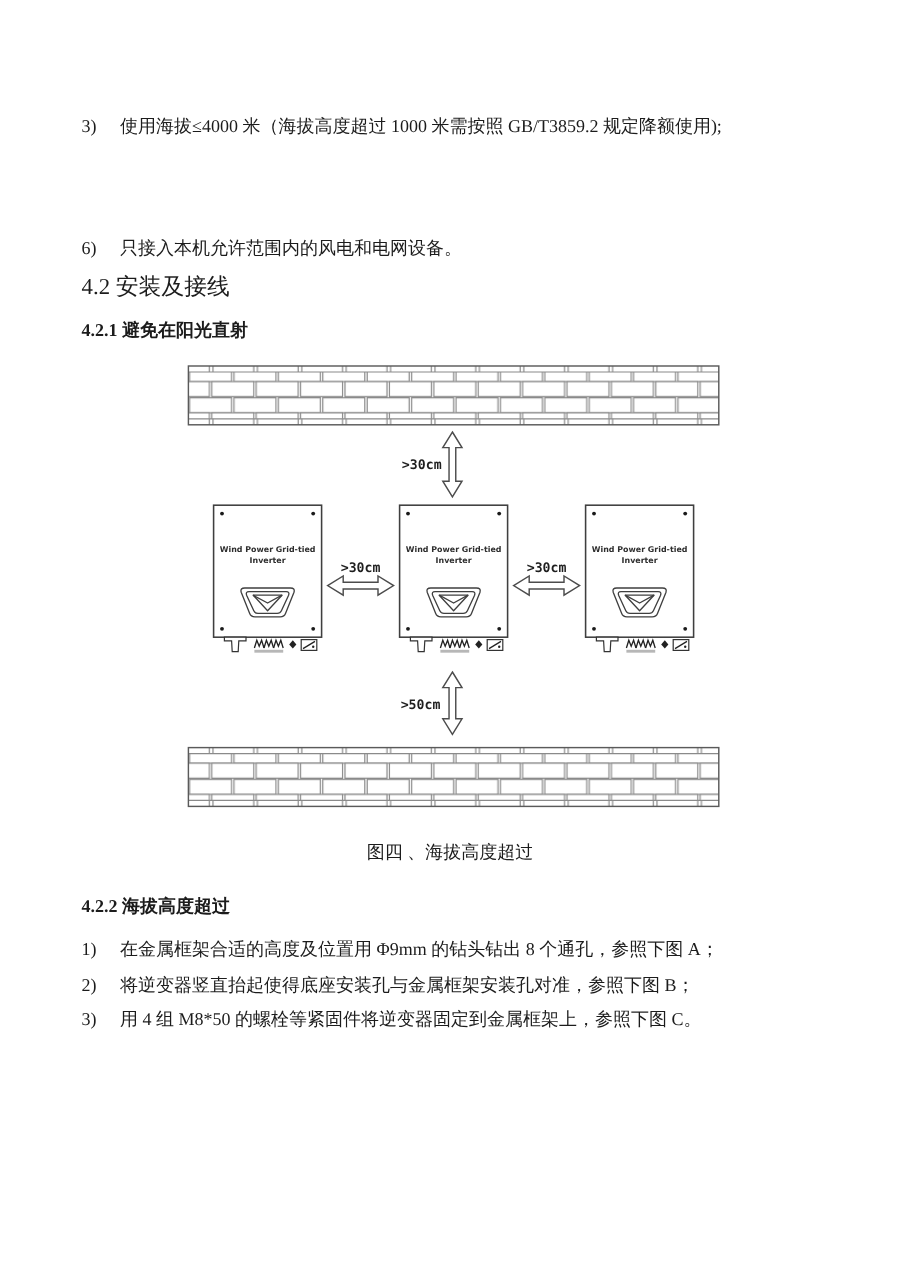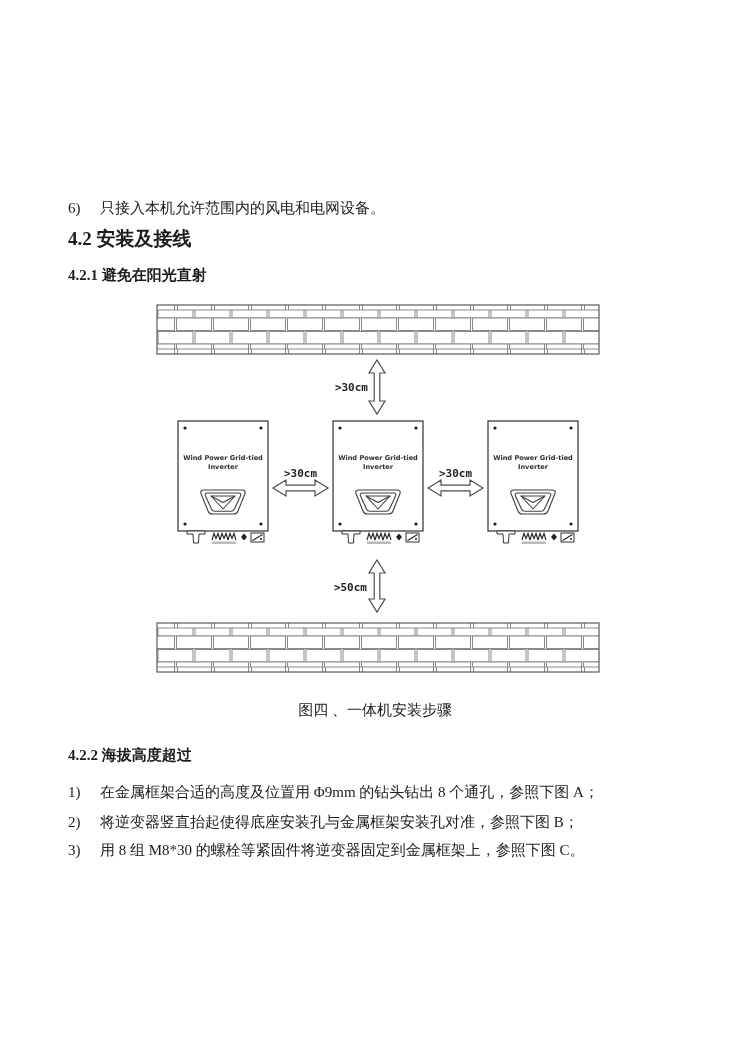--- a/index.html
+++ b/index.html
@@ -3,21 +3,21 @@
 <meta charset="utf-8">
 <style>
   html,body{margin:0;padding:0;background:#e8e8e8;}
   .page{
     position:relative;width:750px;height:1060px;background:#ffffff;
     font-family:"Liberation Serif","DejaVu Serif",serif;color:#1c1c1c;
     overflow:hidden;margin:0 auto;
   }
   .listrow{position:absolute;left:68px;font-size:15px;line-height:20px;white-space:nowrap;}
   .listrow .num{display:inline-block;width:32px;}
-  .h-main{position:absolute;left:68px;font-size:19px;font-weight:bold;white-space:nowrap;}
+  .h-main{position:absolute;left:68px;font-size:19px;font-weight:normal;white-space:nowrap;}
   .h-sub{position:absolute;left:68px;font-size:15px;font-weight:bold;white-space:nowrap;}
   .caption{position:absolute;left:0;width:100%;text-align:center;font-size:15px;}
   .diagram{position:absolute;left:0;top:300px;}
 
   
   .wfill{fill:#ffffff;stroke:none}
   .wborder{fill:none;stroke:#5a5a5a;stroke-width:1.2}
   .wline{stroke:#8a8a8a;stroke-width:1}
   .boxborder{fill:#ffffff;stroke:#3f3f3f;stroke-width:1.3}
   .screw{fill:#1a1a1a}
@@ -26,20 +26,23 @@
   .conn{fill:#ffffff;stroke:#333333;stroke-width:1}
   .connl{fill:none;stroke:#222222;stroke-width:1.1}
   .arrow{fill:#ffffff;stroke:#4c4c4c;stroke-width:1.2;stroke-linejoin:miter}
   .arrlabel{font-family:"DejaVu Sans Mono",monospace;font-size:11px;font-weight:bold;fill:#1f1f1f}
 </style>
 </head>
 <body>
 
 <div class="page">
 
+  <div class="listrow" style="top:96px">
+    <span class="num">3)</span><span>使用海拔≤4000 米（海拔高度超过 1000 米需按照 GB/T3859.2 规定降额使用);</span>
+  </div>
   <div class="listrow" style="top:198px">
     <span class="num">6)</span><span>只接入本机允许范围内的风电和电网设备。</span>
   </div>
 
   <div class="h-main" style="top:226px">4.2  安装及接线</div>
   <div class="h-sub" style="top:266px">4.2.1  避免在阳光直射</div>
 
   <svg class="diagram" width="750" height="380" viewBox="0 0 750 380" xmlns="http://www.w3.org/2000/svg">
     <defs>
       <pattern id="bricks" width="74" height="26" patternUnits="userSpaceOnUse">
@@ -172,27 +175,27 @@
       <polygon class="arrow" points="428,188 441,180 441,185.2 470,185.2 470,180 483,188 470,196 470,190.8 441,190.8 441,196"></polygon>
       <text class="arrlabel" x="455.5" y="177" text-anchor="middle">&gt;30cm</text>
     </g>
 
     <g>
       <polygon class="arrow" points="377,260 385,273 379.8,273 379.8,299 385,299 377,312 369,299 374.2,299 374.2,273 369,273"></polygon>
       <text class="arrlabel" x="367" y="291" text-anchor="end">&gt;50cm</text>
     </g>
   </svg>
 
-  <div class="caption" style="top:701px">图四 、一体机安装步骤</div>
+  <div class="caption" style="top:701px">图四 、海拔高度超过</div>
 
   <div class="h-sub" style="top:746px">4.2.2  海拔高度超过</div>
 
   <div class="listrow" style="top:782px">
     <span class="num">1)</span><span>在金属框架合适的高度及位置用 Φ9mm 的钻头钻出 8 个通孔，参照下图 A；</span>
   </div>
   <div class="listrow" style="top:812px">
     <span class="num">2)</span><span>将逆变器竖直抬起使得底座安装孔与金属框架安装孔对准，参照下图 B；</span>
   </div>
   <div class="listrow" style="top:840px">
-    <span class="num">3)</span><span>用 8 组 M8*30 的螺栓等紧固件将逆变器固定到金属框架上，参照下图 C。</span>
+    <span class="num">3)</span><span>用 4 组 M8*50 的螺栓等紧固件将逆变器固定到金属框架上，参照下图 C。</span>
   </div>
 
 </div>
 
 </body></html>

